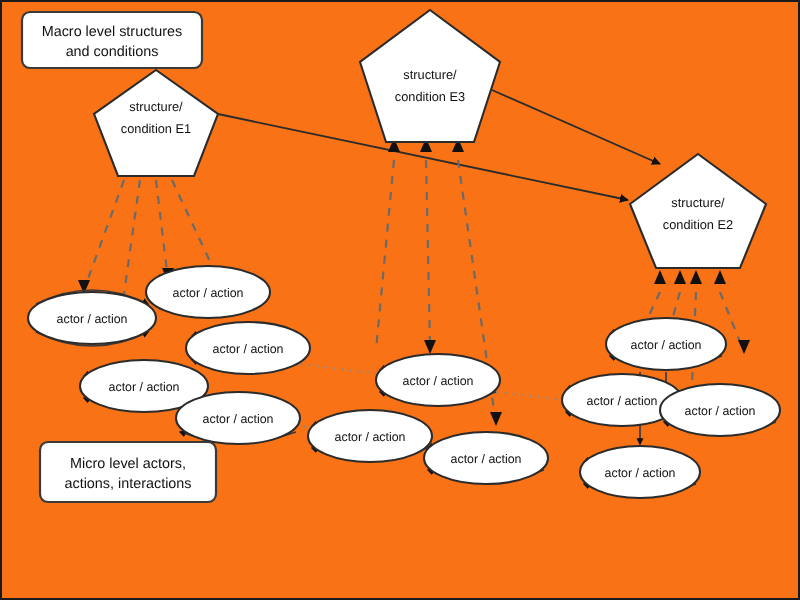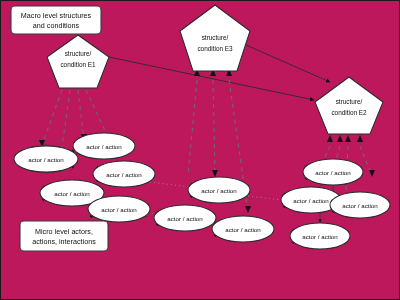--- a/index.html
+++ b/index.html
@@ -4,21 +4,21 @@
 <style>
   html, body {
     margin: 0;
     padding: 0;
     background: #ffffff;
   }
   #canvas {
     position: relative;
     width: 400px;
     height: 300px;
-    background: #be185d;
+    background: #f97316;
     overflow: hidden;
     font-family: "Liberation Sans", sans-serif;
   }
   #frame-border {
     position: absolute;
     left: 0; top: 0;
     width: 400px;
     height: 300px;
     box-sizing: border-box;
     border: 1.5px solid #1a1a1a;

